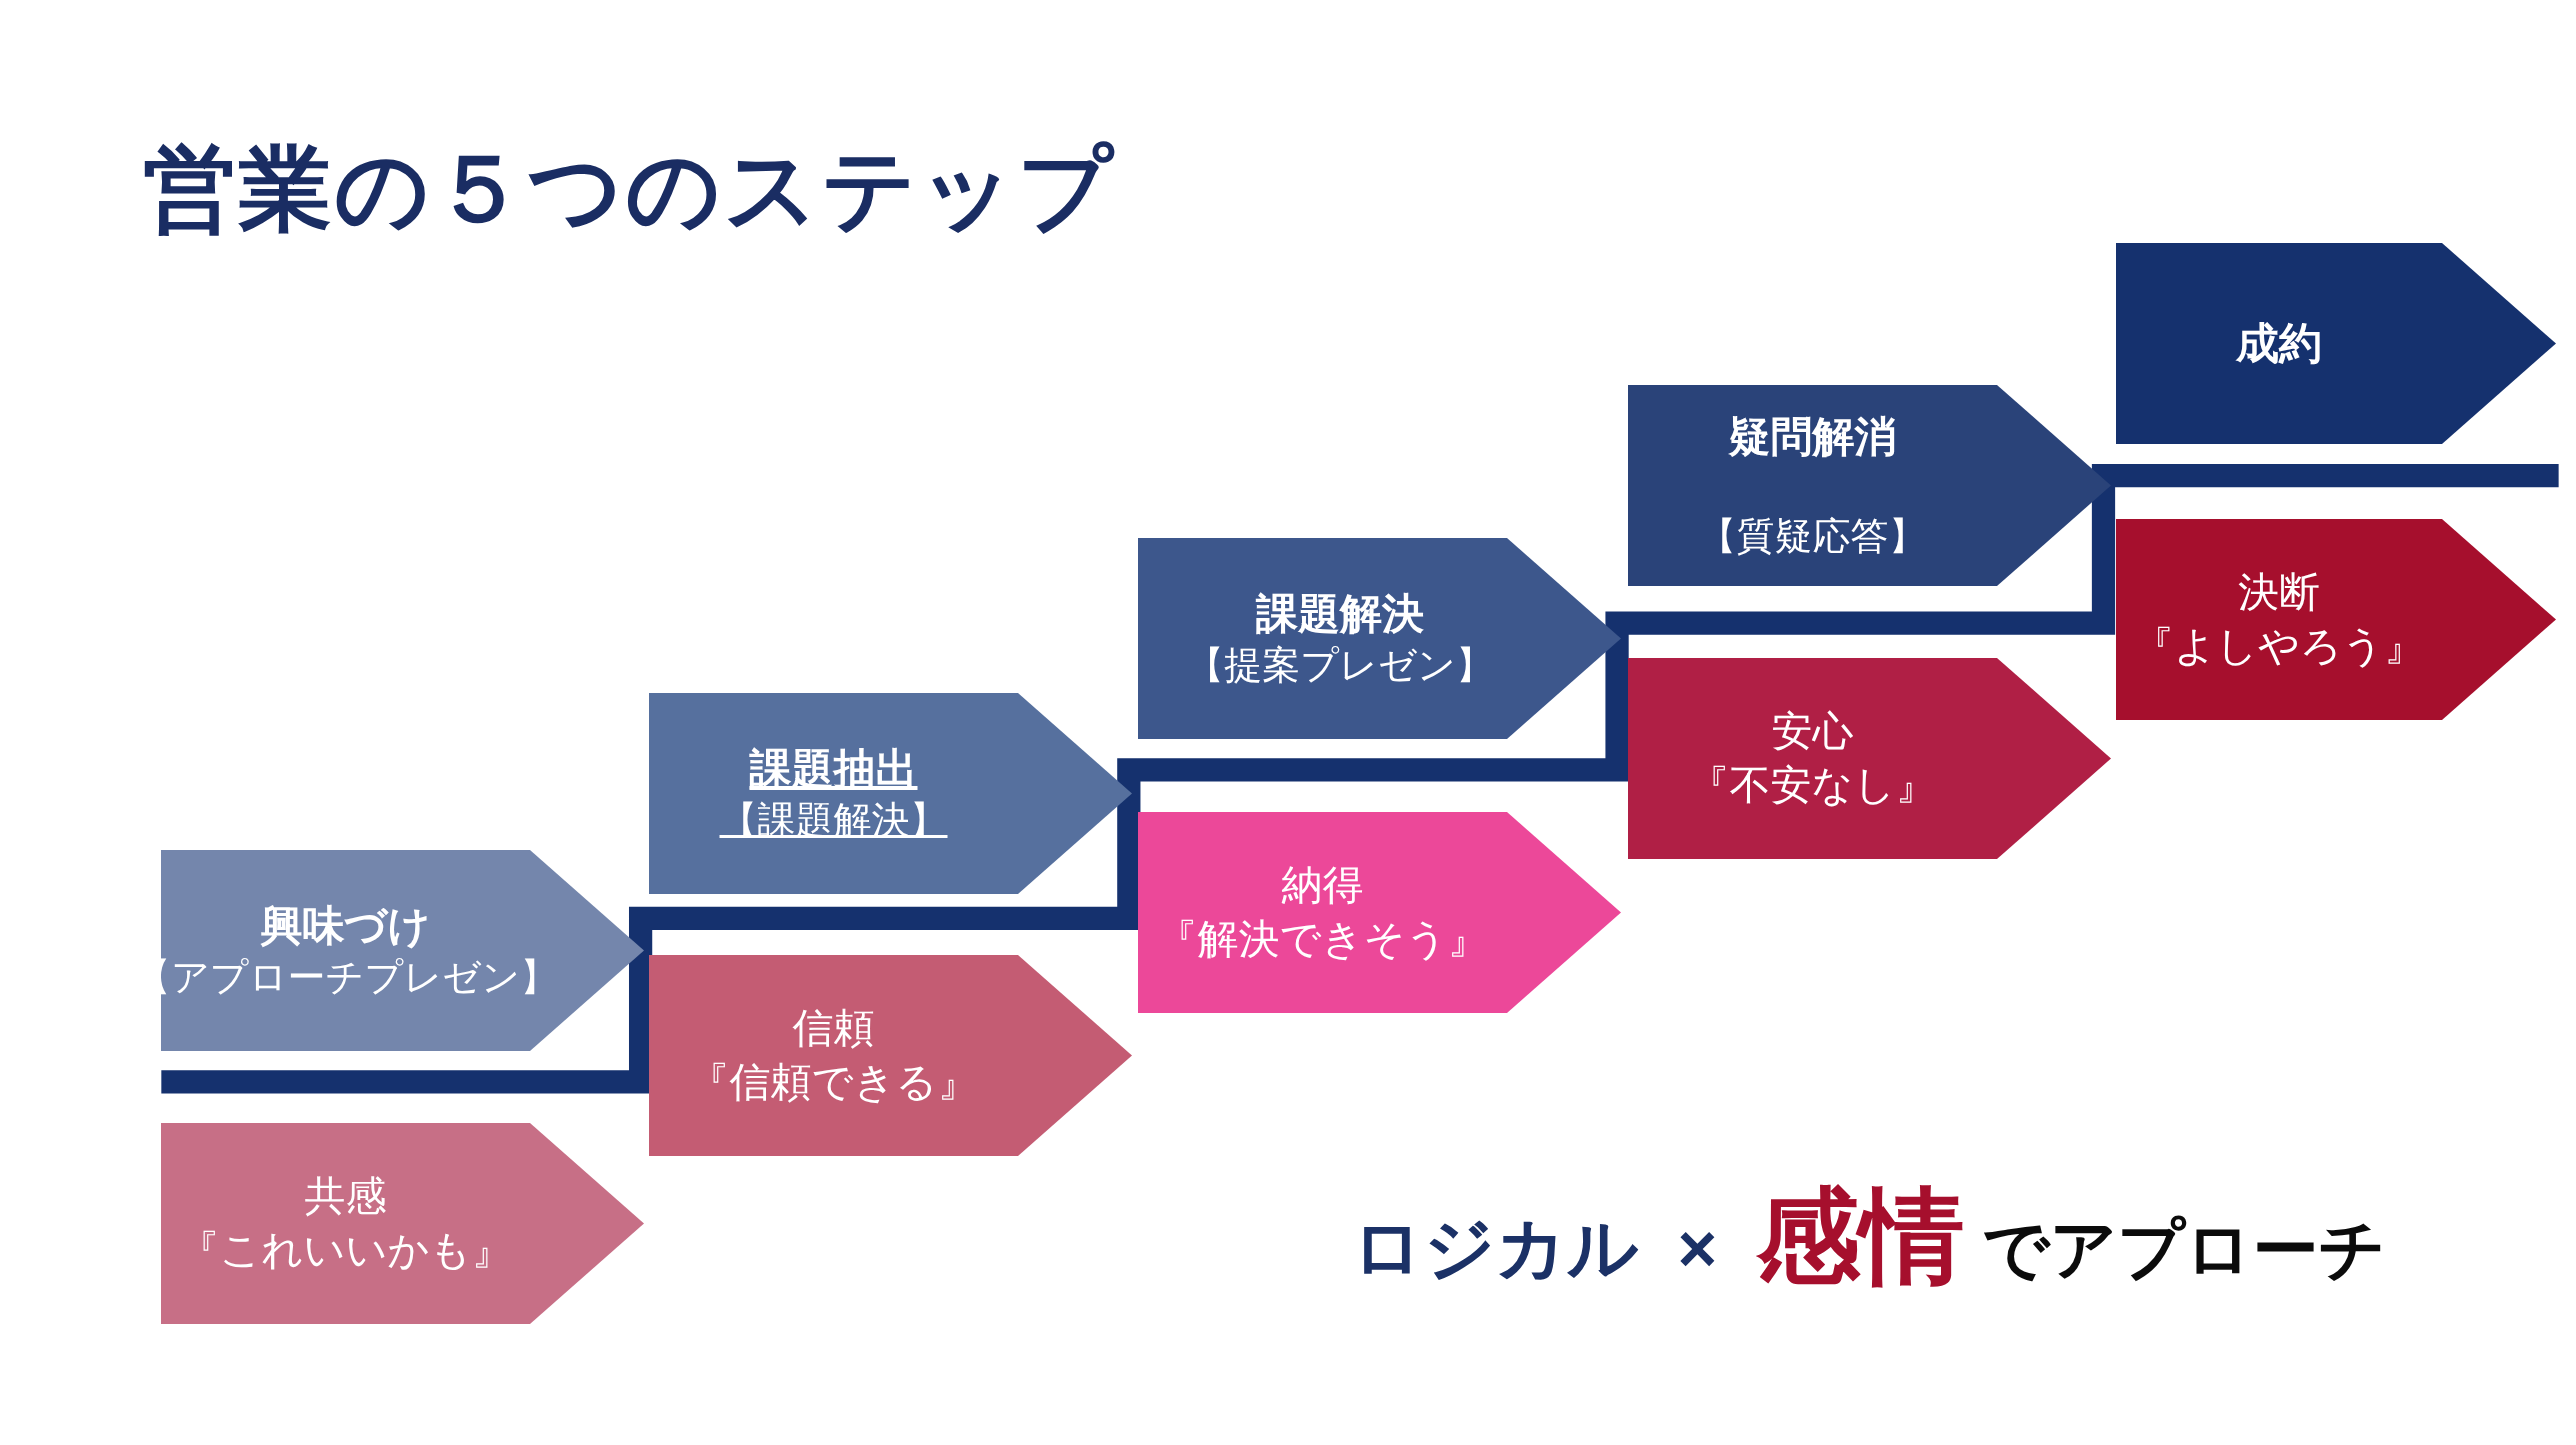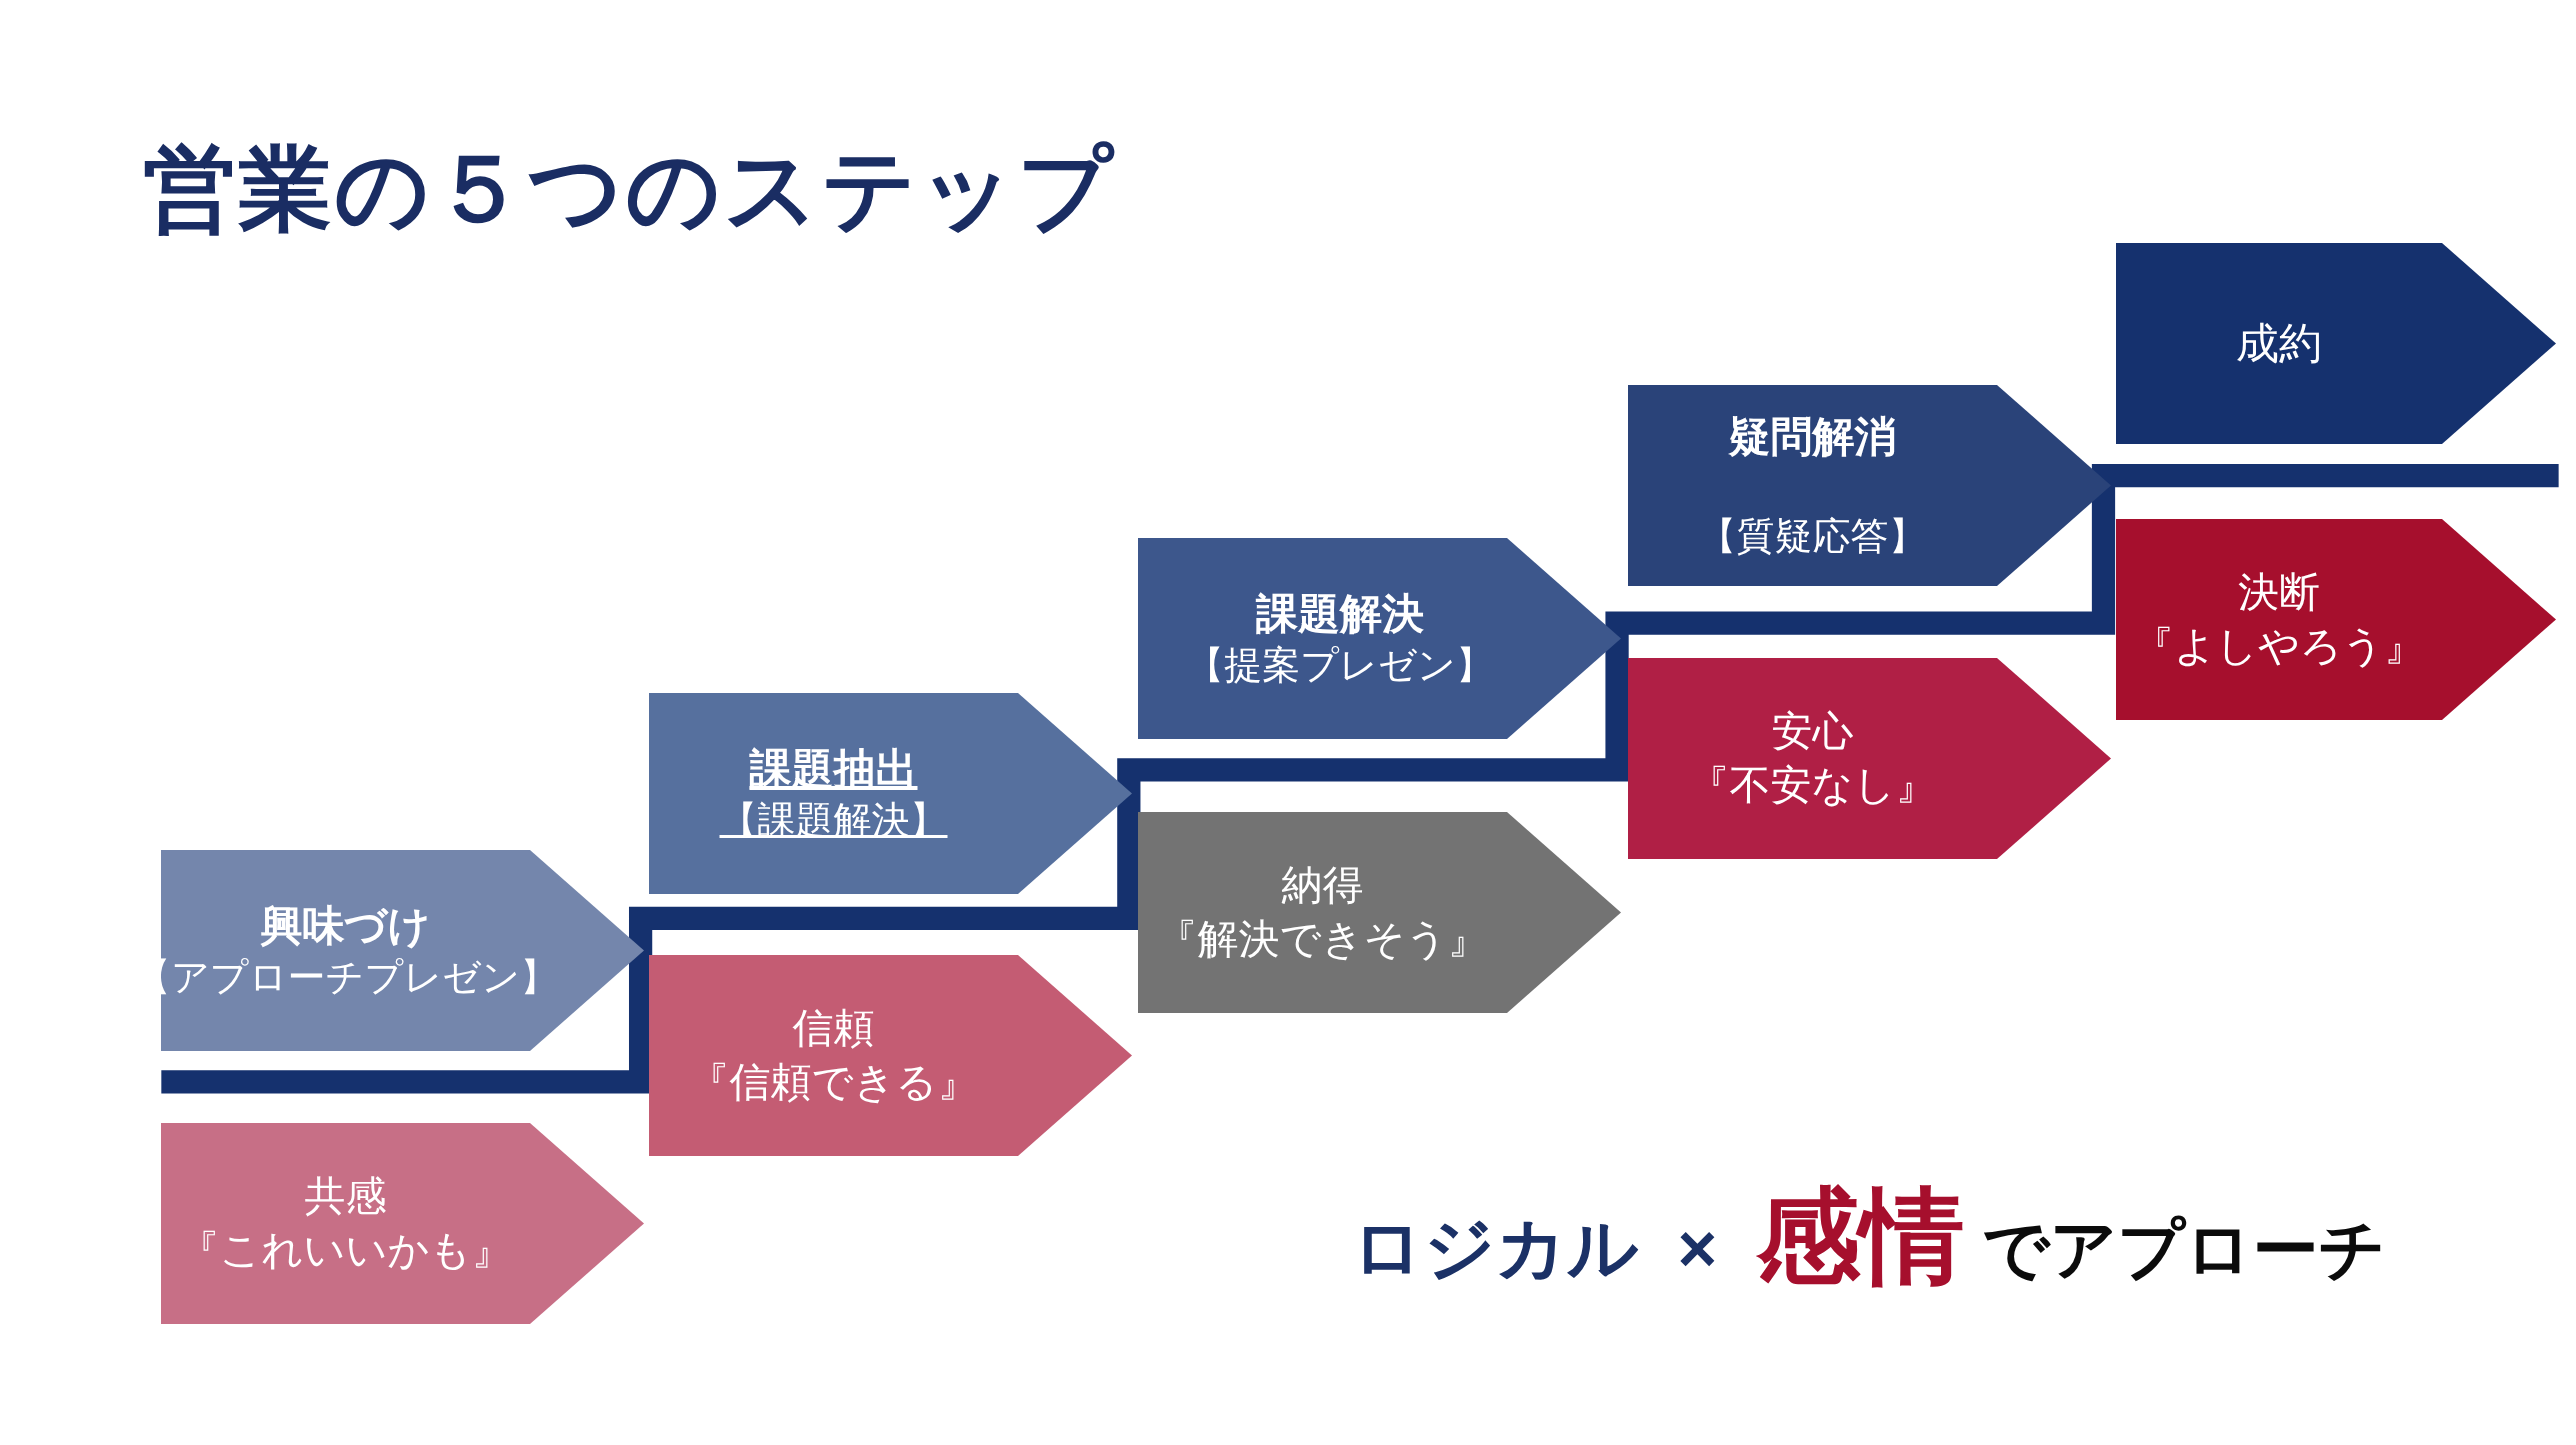--- a/index.html
+++ b/index.html
@@ -15,21 +15,21 @@
   .arrow{
     position:absolute;height:201px;z-index:1;box-sizing:border-box;
     clip-path:polygon(0 0, calc(100% - 114px) 0, 100% 50%, calc(100% - 114px) 100%, 0 100%);
     display:flex;flex-direction:column;justify-content:center;align-items:center;
     padding-right:114px;color:#ffffff;text-align:center;white-space:nowrap;
   }
   .arrow .l1{font-size:42px;font-weight:bold;line-height:1.3;}
   .arrow .l2{font-size:38px;font-weight:normal;line-height:1.3;}
   .arrow.em .l1{font-weight:normal;font-size:41px;}
   .arrow.em .l2{font-size:41px;}
-  .arrow.plain .l1{font-weight:normal;font-size:43px;}
+  .arrow.plain .l1{font-weight:bold;font-size:43px;}
   .l2:empty{display:none;}
   
   .p1l{left:161px;top:850px;width:483px;}
   .p2l{left:649px;top:693px;width:483px;text-decoration:underline;}
   .p3l{left:1138px;top:538px;width:483px;padding-left:35px;}
   .p4l{left:1628px;top:385px;width:483px;gap:48px;}
   .p5l{left:2116px;top:243px;width:440px;}
   .p1e{left:161px;top:1123px;width:483px;}
   .p2e{left:649px;top:955px;width:483px;}
   .p3e{left:1138px;top:812px;width:483px;}
@@ -68,21 +68,21 @@
 </div>
 <div class="arrow em p2e" style="background: rgb(196, 92, 115);">
   <div class="l1">信頼</div>
   <div class="l2">『信頼できる』</div>
 </div>
 
 <div class="arrow logic p3l" style="background: rgb(61, 87, 140);">
   <div class="l1">課題解決</div>
   <div class="l2">【提案プレゼン】</div>
 </div>
-<div class="arrow em p3e" style="background: #737373;">
+<div class="arrow em p3e" style="background: #ec4899;">
   <div class="l1">納得</div>
   <div class="l2">『解決できそう』</div>
 </div>
 
 <div class="arrow logic p4l" style="background: rgb(42, 67, 121);">
   <div class="l1">疑問解消</div>
   <div class="l2">【質疑応答】</div>
 </div>
 <div class="arrow em p4e" style="background: rgb(176, 31, 69);">
   <div class="l1">安心</div>

